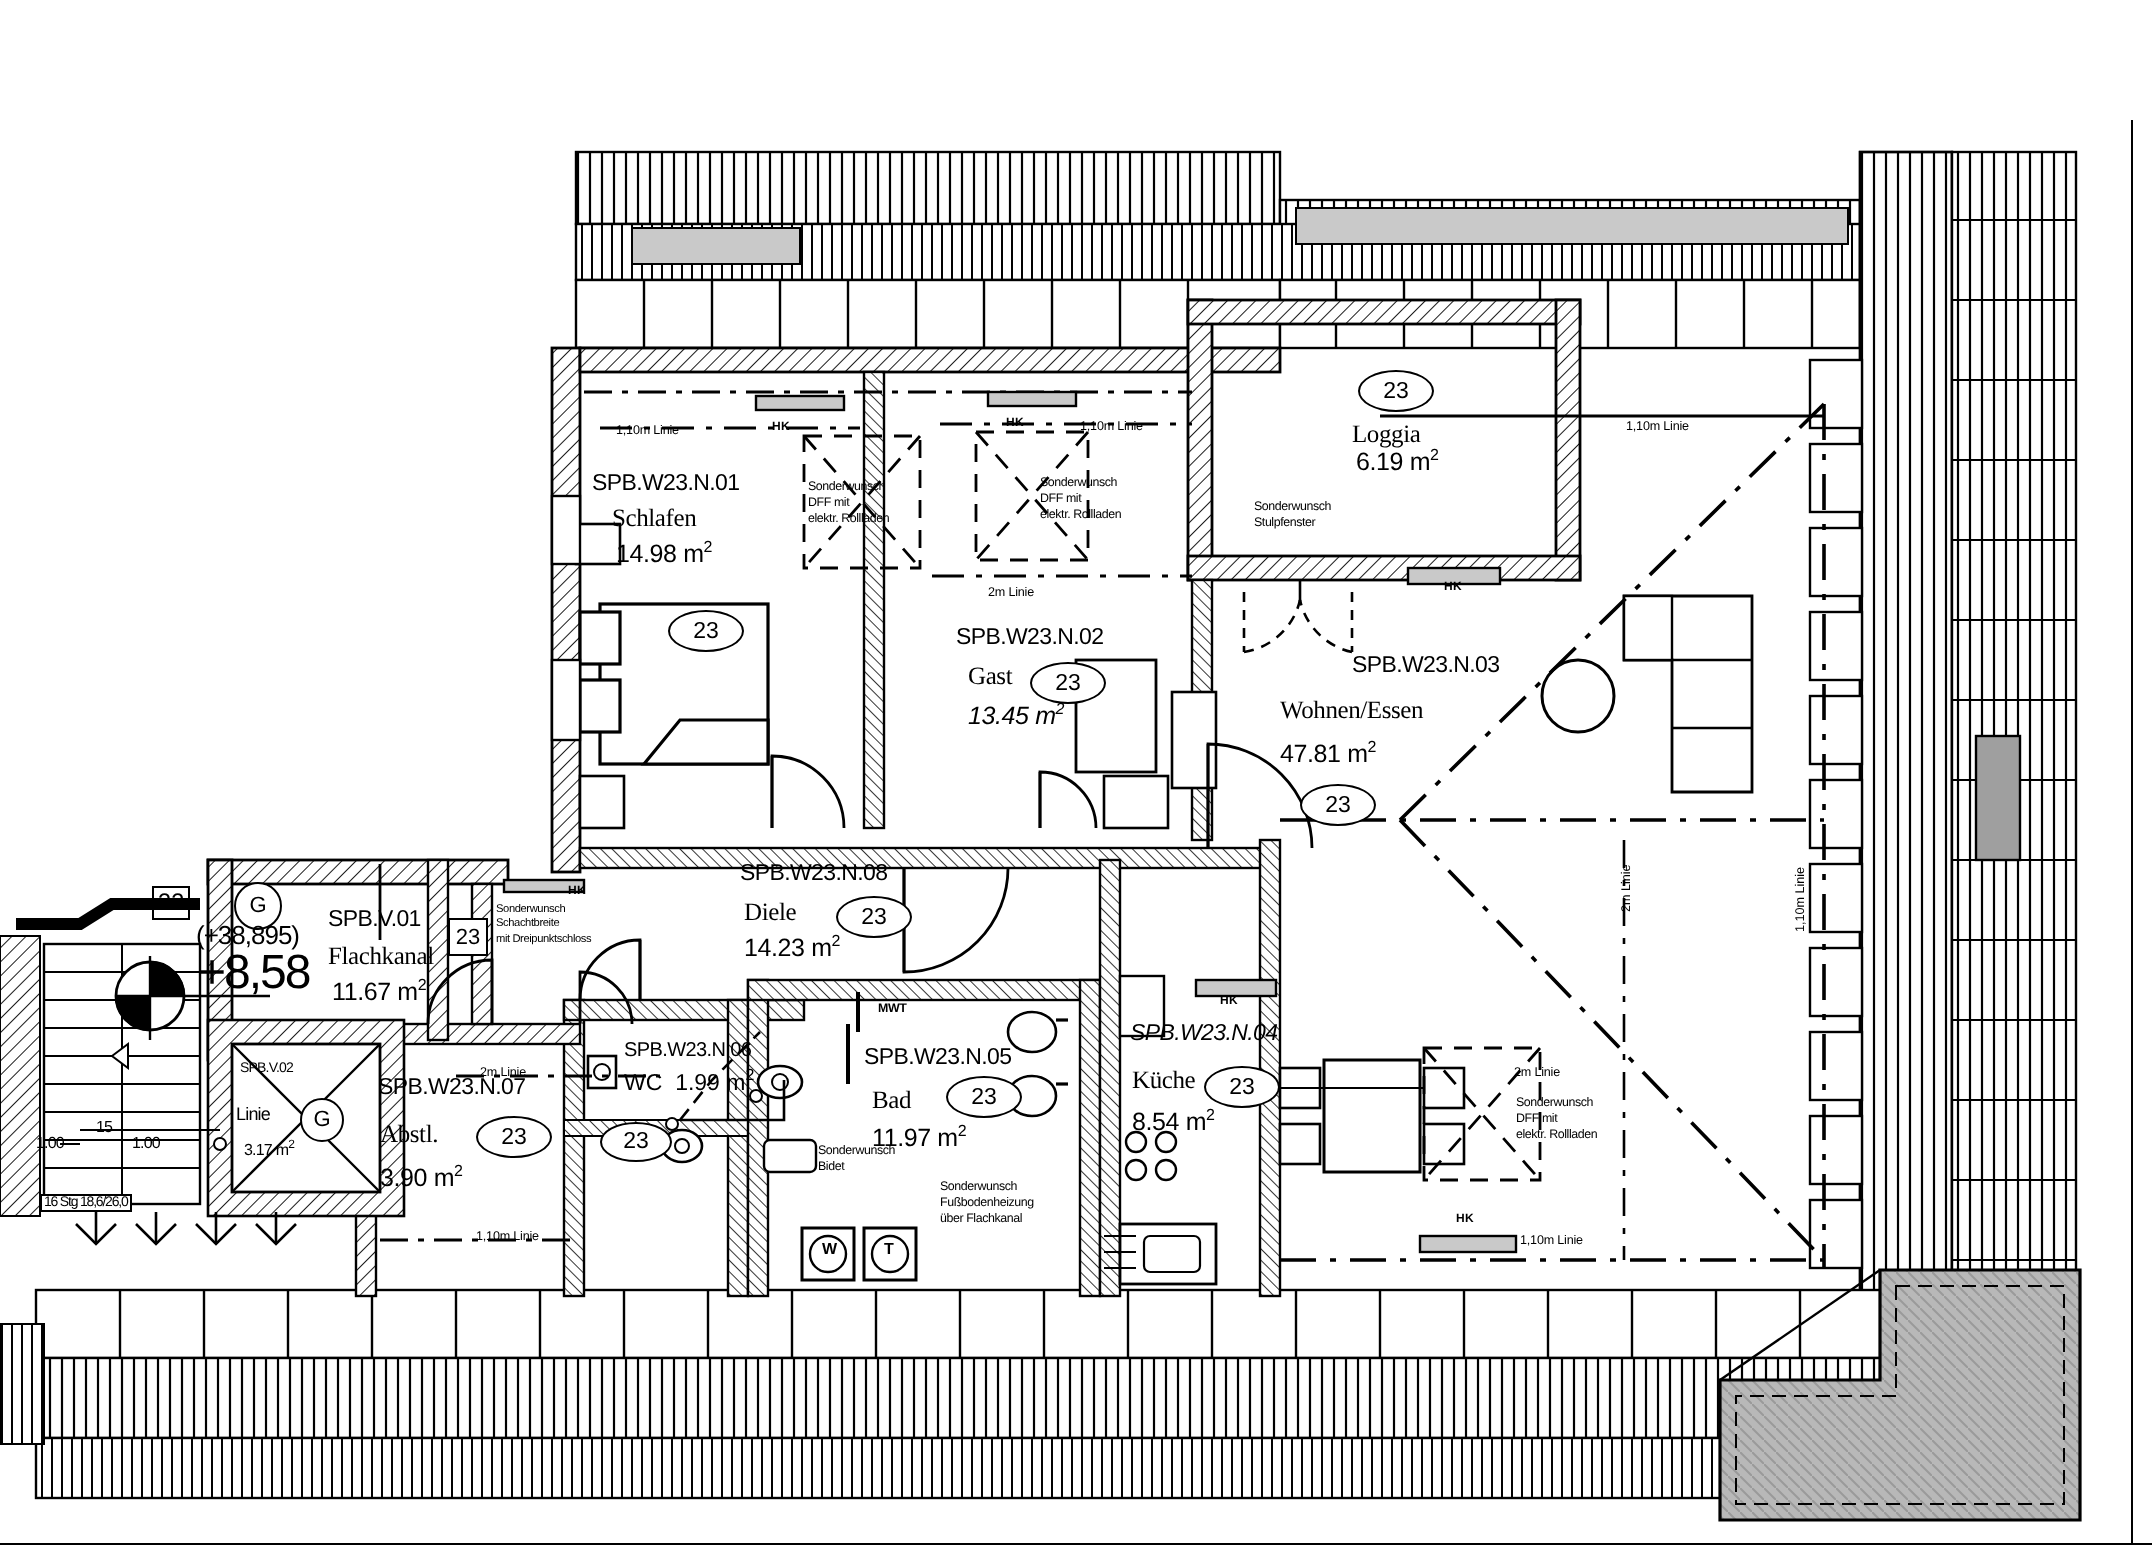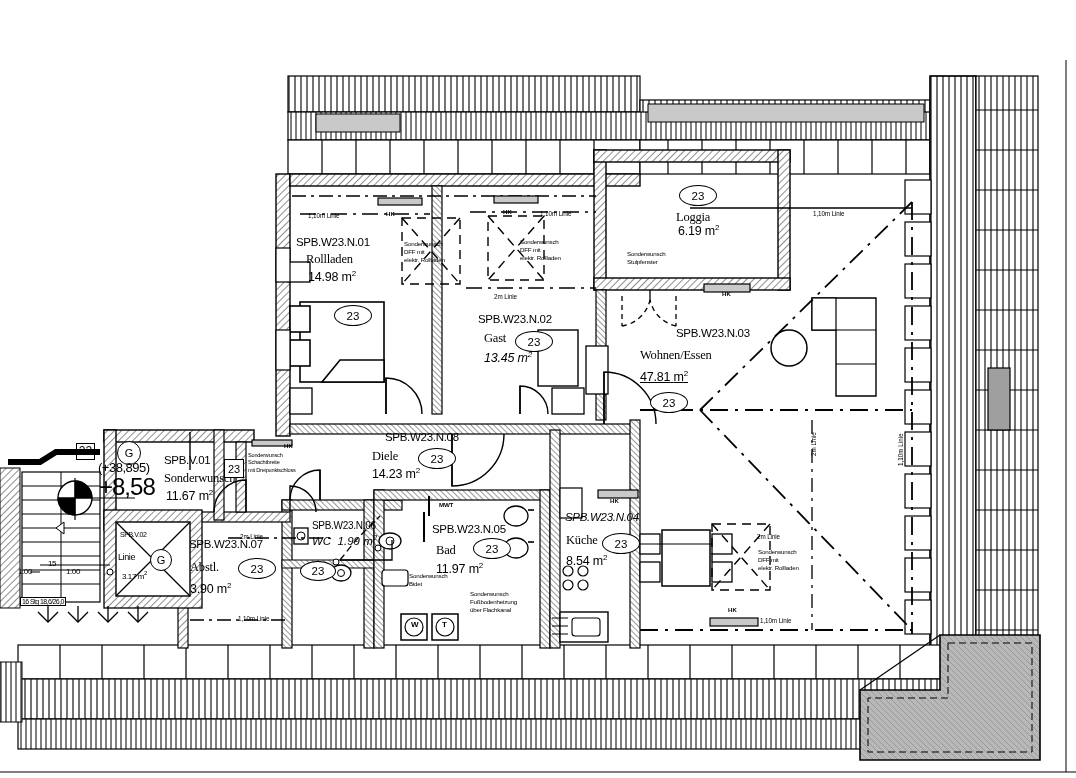--- a/index.html
+++ b/index.html
@@ -378,82 +378,82 @@
 
   <g stroke="#000" stroke-width="1.2" fill="#fff">
     <rect x="276" y="248" width="14" height="34"></rect>
     <rect x="276" y="330" width="14" height="40"></rect>
   </g>
 
   </g>
 </svg>
 
 <div class="lbl room-code" style="left:296px;top:236px;">SPB.W23.N.01</div>
-<div class="lbl room-name" style="left:306px;top:252px;">Rollladen</div>
+<div class="lbl room-name" style="left:306px;top:252px;">Schlafen</div>
 <div class="lbl room-area" style="left:308px;top:270px;">
   <span>14.98</span> <span>m</span><span class="sup">2</span>
 </div>
 <div class="oval" style="left:334px;top:305px;width:36px;height:19px;">23</div>
 
 <div class="lbl room-code" style="left:478px;top:313px;">SPB.W23.N.02</div>
 <div class="lbl room-name" style="left:484px;top:331px;">Gast</div>
 <div class="oval" style="left:515px;top:331px;width:36px;height:19px;">23</div>
 <div class="lbl room-area" style="left:484px;top:351px;font-style:italic;">
   <span>13.45</span> <span>m</span><span class="sup">2</span>
 </div>
 
 <div class="lbl room-code" style="left:676px;top:327px;">SPB.W23.N.03</div>
 <div class="lbl room-name" style="left:640px;top:348px;">Wohnen/Essen</div>
-<div class="lbl room-area" style="left:640px;top:370px;text-decoration:underline;">
+<div class="lbl room-area" style="left:640px;top:370px;">
   <span>47.81</span> <span>m</span><span class="sup">2</span>
 </div>
 <div class="oval" style="left:650px;top:392px;width:36px;height:19px;">23</div>
 
 <div class="lbl room-code" style="left:565px;top:511px;font-style:italic;">SPB.W23.N.04</div>
 <div class="lbl room-name" style="left:566px;top:533px;">Küche</div>
 <div class="oval" style="left:602px;top:533px;width:36px;height:19px;">23</div>
 <div class="lbl room-area" style="left:566px;top:554px;">
   <span>8.54</span> <span>m</span><span class="sup">2</span>
 </div>
 
 <div class="lbl room-code" style="left:432px;top:523px;">SPB.W23.N.05</div>
 <div class="lbl room-name" style="left:436px;top:543px;">Bad</div>
 <div class="oval" style="left:473px;top:538px;width:36px;height:19px;">23</div>
 <div class="lbl room-area" style="left:436px;top:562px;">
   <span>11.97</span> <span>m</span><span class="sup">2</span>
 </div>
 
 <div class="lbl room-code" style="left:312px;top:520px;font-size:10px;">SPB.W23.N.06</div>
-<div class="lbl" style="left:312px;top:534px;font-size:11.5px;font-style:italic;">
+<div class="lbl" style="left:312px;top:534px;font-size:11.5px;">
   <span>WC</span>&nbsp; <span>1.99</span> <span>m</span><span class="sup">2</span>
 </div>
 <div class="oval" style="left:300px;top:561px;width:34px;height:18px;">23</div>
 
 <div class="lbl room-code" style="left:189px;top:538px;">SPB.W23.N.07</div>
 <div class="lbl room-name" style="left:190px;top:560px;">Abstl.</div>
 <div class="oval" style="left:238px;top:558px;width:36px;height:19px;">23</div>
 <div class="lbl room-area" style="left:190px;top:582px;text-align:right;">
   <span>3.90</span> <span>m</span><span class="sup">2</span>
 </div>
 
-<div class="lbl room-code" style="left:385px;top:431px;">SPB.W23.N.08</div>
+<div class="lbl room-code" style="left:370px;top:431px;">SPB.W23.N.08</div>
 <div class="lbl room-name" style="left:372px;top:449px;">Diele</div>
 <div class="oval" style="left:418px;top:448px;width:36px;height:19px;">23</div>
 <div class="lbl room-area" style="left:372px;top:467px;">
   <span>14.23</span> <span>m</span><span class="sup">2</span>
 </div>
 
 <div class="oval" style="left:679px;top:185px;width:36px;height:19px;">23</div>
 <div class="lbl room-name" style="left:676px;top:210px;">Loggia</div>
 <div class="lbl room-area" style="left:678px;top:224px;">
   <span>6.19</span> <span>m</span><span class="sup">2</span>
 </div>
 
 <div class="lbl room-code" style="left:164px;top:454px;">SPB.V.01</div>
-<div class="lbl room-name" style="left:164px;top:471px;">Sonderwunsch</div>
+<div class="lbl room-name" style="left:164px;top:471px;">Flachkanal</div>
 <div class="lbl room-area" style="left:166px;top:489px;">
   <span>11.67</span> <span>m</span><span class="sup">2</span>
 </div>
 <div class="sqbox" style="left:224px;top:459px;width:18px;height:17px;">23</div>
 
 <div class="lbl" style="left:120px;top:531px;font-size:7px;letter-spacing:-0.4px;">SPB.V.02</div>
 <div class="lbl" style="left:118px;top:552px;font-size:9px;letter-spacing:-0.4px;">Linie</div>
 <div class="circG" style="left:150px;top:549px;width:20px;height:20px;">G</div>
 <div class="lbl" style="left:122px;top:570px;font-size:8px;letter-spacing:-0.4px;">
   <span>3.17</span> <span>m</span><span class="sup" style="font-size:6px;">2</span>

